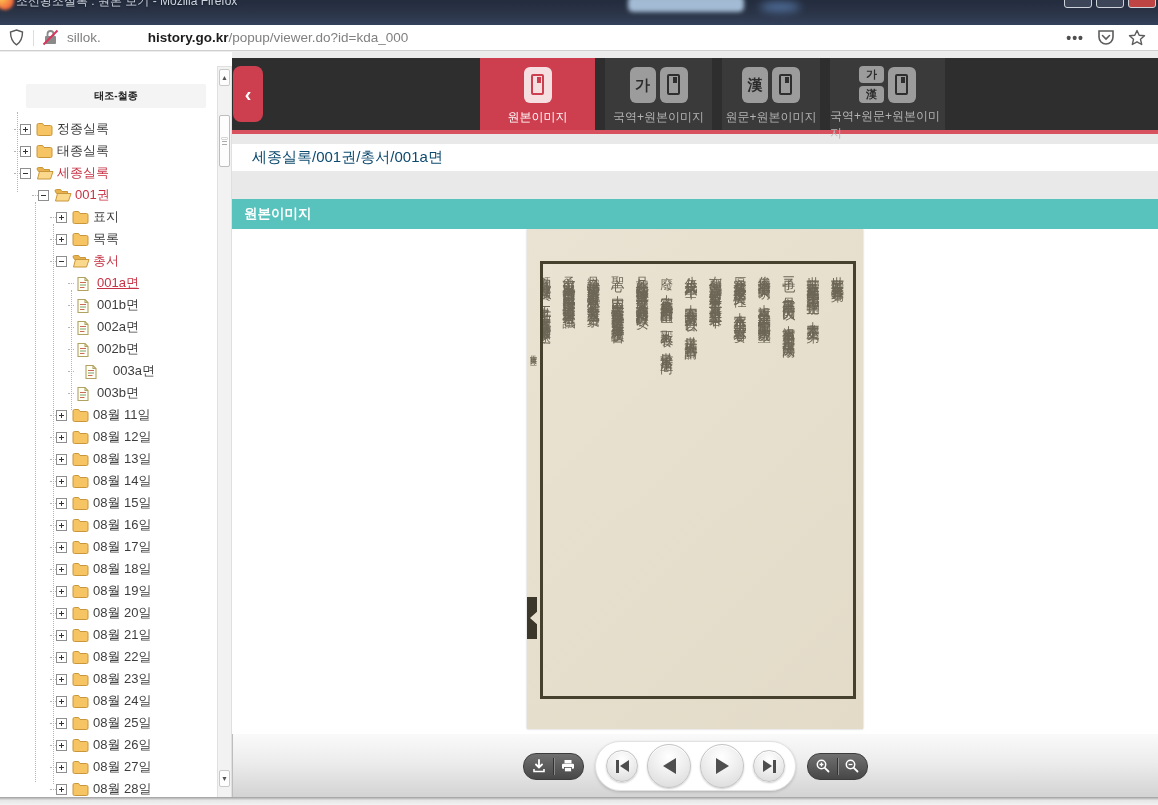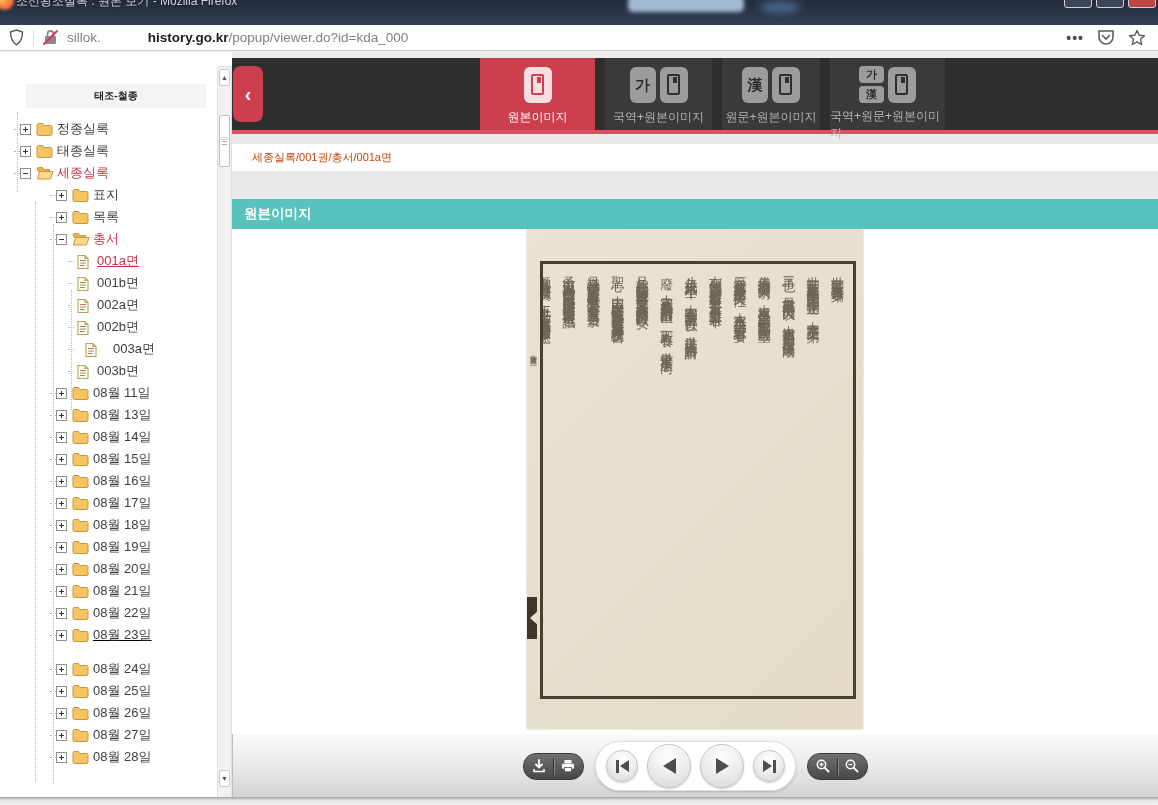--- a/index.html
+++ b/index.html
@@ -81,21 +81,21 @@
   .docglyph { position:absolute; left:7px; top:7px; width:13px; height:21px; border:2px solid #2e2e2e; border-radius:2px; }
   .docglyph::after { content:""; position:absolute; right:1px; top:1px; width:4px; height:6px; background:#2e2e2e; }
   .vtab.active .docglyph { border-color:#cd3e4e; }
   .vtab.active .docglyph::after { background:#cd3e4e; }
   .vtab .tab-label { margin-top:5px; font-size:12px; color:#b5b5b5; }
   .vtab.active .tab-label { color:#fff; }
   .redline { height:4px; background:#d8515f; }
 
   .gapband { height:10px; background:#e9e9e9; }
   .breadbar { height:27px; background:#fff; display:flex; align-items:center; }
-  .breadcrumb { margin-left:20px; font-size:11px; color:#c2410c; }
+  .breadcrumb { margin-left:20px; font-size:15px; color:#0c4a6e; }
   .grayband { height:28px; background:#e9e9e9; }
   .tealbar { height:30px; background:#58c2bd; display:flex; align-items:center; }
   .tealbar .panel-title { margin-left:12px; font-size:13.5px; font-weight:bold; color:#fff; }
 
   
   .viewer { height:505px; background:#fff; display:flex; justify-content:center; overflow:hidden; }
   .page { position:relative; width:336px; height:500px; flex:0 0 auto;
     background:linear-gradient(135deg,#eae3d3 0%,#e6dfcd 50%,#e3dbc8 100%); box-shadow:0 0 2px rgba(0,0,0,.25); }
   .frame { position:absolute; left:13px; right:7px; top:32px; bottom:30px; border:3px solid #46402f; overflow:hidden; }
   .cols { position:absolute; inset:2px 4px; writing-mode:vertical-rl; text-orientation:upright;
@@ -198,20 +198,29 @@
         </div>
         <div class="trow red" style="padding-left: 2px;">
           <span class="stub"></span>
           <span class="expander minus"></span>
           <span class="tree-ico"><svg width="18" height="14" viewBox="0 0 18 14">
               <path d="M1 3 a1.5 1.5 0 0 1 1.5-1.5 h4 l1.5 2 h5.5 v2 h-11 Z" fill="#e8b34f" stroke="#c9963a" stroke-width="1"></path>
               <path d="M3.5 5.5 h13.5 l-2.5 7.5 h-13 Z" fill="#fbd98c" stroke="#c9963a" stroke-width="1"></path>
             </svg></span>
           <span class="tlabel">세종실록</span>
         </div>
+        <div class="trow red" style="padding-left: 20px;">
+          <span class="stub"></span>
+          <span class="expander minus"></span>
+          <span class="tree-ico"><svg width="18" height="14" viewBox="0 0 18 14">
+              <path d="M1 3 a1.5 1.5 0 0 1 1.5-1.5 h4 l1.5 2 h5.5 v2 h-11 Z" fill="#e8b34f" stroke="#c9963a" stroke-width="1"></path>
+              <path d="M3.5 5.5 h13.5 l-2.5 7.5 h-13 Z" fill="#fbd98c" stroke="#c9963a" stroke-width="1"></path>
+            </svg></span>
+          <span class="tlabel">001권</span>
+        </div>
         <div class="trow" style="padding-left: 38px;">
           <span class="stub"></span>
           <span class="expander plus"></span>
           <span class="tree-ico"><svg width="17" height="14" viewBox="0 0 17 14">
               <path d="M1 3 a1.5 1.5 0 0 1 1.5-1.5 h4 l1.5 2 h6.5 a1.5 1.5 0 0 1 1.5 1.5 v7 a1.5 1.5 0 0 1 -1.5 1.5 h-12 A1.5 1.5 0 0 1 1 12 Z" fill="#f6c463" stroke="#c9963a" stroke-width="1"></path>
             </svg></span>
           <span class="tlabel">표지</span>
         </div>
         <div class="trow" style="padding-left: 38px;">
           <span class="stub"></span>
@@ -303,20 +312,28 @@
               <path d="M1 3 a1.5 1.5 0 0 1 1.5-1.5 h4 l1.5 2 h6.5 a1.5 1.5 0 0 1 1.5 1.5 v7 a1.5 1.5 0 0 1 -1.5 1.5 h-12 A1.5 1.5 0 0 1 1 12 Z" fill="#f6c463" stroke="#c9963a" stroke-width="1"></path>
             </svg></span>
           <span class="tlabel">08월 11일</span>
         </div>
         <div class="trow" style="padding-left: 38px;">
           <span class="stub"></span>
           <span class="expander plus"></span>
           <span class="tree-ico"><svg width="17" height="14" viewBox="0 0 17 14">
               <path d="M1 3 a1.5 1.5 0 0 1 1.5-1.5 h4 l1.5 2 h6.5 a1.5 1.5 0 0 1 1.5 1.5 v7 a1.5 1.5 0 0 1 -1.5 1.5 h-12 A1.5 1.5 0 0 1 1 12 Z" fill="#f6c463" stroke="#c9963a" stroke-width="1"></path>
             </svg></span>
+          <span class="tlabel">08월 12일</span>
+        </div>
+        <div class="trow" style="padding-left: 38px;">
+          <span class="stub"></span>
+          <span class="expander plus"></span>
+          <span class="tree-ico"><svg width="17" height="14" viewBox="0 0 17 14">
+              <path d="M1 3 a1.5 1.5 0 0 1 1.5-1.5 h4 l1.5 2 h6.5 a1.5 1.5 0 0 1 1.5 1.5 v7 a1.5 1.5 0 0 1 -1.5 1.5 h-12 A1.5 1.5 0 0 1 1 12 Z" fill="#f6c463" stroke="#c9963a" stroke-width="1"></path>
+            </svg></span>
           <span class="tlabel">08월 13일</span>
         </div>
         <div class="trow" style="padding-left: 38px;">
           <span class="stub"></span>
           <span class="expander plus"></span>
           <span class="tree-ico"><svg width="17" height="14" viewBox="0 0 17 14">
               <path d="M1 3 a1.5 1.5 0 0 1 1.5-1.5 h4 l1.5 2 h6.5 a1.5 1.5 0 0 1 1.5 1.5 v7 a1.5 1.5 0 0 1 -1.5 1.5 h-12 A1.5 1.5 0 0 1 1 12 Z" fill="#f6c463" stroke="#c9963a" stroke-width="1"></path>
             </svg></span>
           <span class="tlabel">08월 14일</span>
         </div>
@@ -377,29 +394,29 @@
           <span class="tlabel">08월 21일</span>
         </div>
         <div class="trow" style="padding-left: 38px;">
           <span class="stub"></span>
           <span class="expander plus"></span>
           <span class="tree-ico"><svg width="17" height="14" viewBox="0 0 17 14">
               <path d="M1 3 a1.5 1.5 0 0 1 1.5-1.5 h4 l1.5 2 h6.5 a1.5 1.5 0 0 1 1.5 1.5 v7 a1.5 1.5 0 0 1 -1.5 1.5 h-12 A1.5 1.5 0 0 1 1 12 Z" fill="#f6c463" stroke="#c9963a" stroke-width="1"></path>
             </svg></span>
           <span class="tlabel">08월 22일</span>
         </div>
-        <div class="trow" style="padding-left: 38px; text-decoration: underline;">
+        <div class="trow" style="padding-left: 38px;">
           <span class="stub"></span>
           <span class="expander plus"></span>
           <span class="tree-ico"><svg width="17" height="14" viewBox="0 0 17 14">
               <path d="M1 3 a1.5 1.5 0 0 1 1.5-1.5 h4 l1.5 2 h6.5 a1.5 1.5 0 0 1 1.5 1.5 v7 a1.5 1.5 0 0 1 -1.5 1.5 h-12 A1.5 1.5 0 0 1 1 12 Z" fill="#f6c463" stroke="#c9963a" stroke-width="1"></path>
             </svg></span>
           <span class="tlabel">08월 23일</span>
         </div>
-        <div class="trow" style="padding-left: 38px; margin-top: 12px;">
+        <div class="trow" style="padding-left: 38px;">
           <span class="stub"></span>
           <span class="expander plus"></span>
           <span class="tree-ico"><svg width="17" height="14" viewBox="0 0 17 14">
               <path d="M1 3 a1.5 1.5 0 0 1 1.5-1.5 h4 l1.5 2 h6.5 a1.5 1.5 0 0 1 1.5 1.5 v7 a1.5 1.5 0 0 1 -1.5 1.5 h-12 A1.5 1.5 0 0 1 1 12 Z" fill="#f6c463" stroke="#c9963a" stroke-width="1"></path>
             </svg></span>
           <span class="tlabel">08월 24일</span>
         </div>
         <div class="trow" style="padding-left: 38px;">
           <span class="stub"></span>
           <span class="expander plus"></span>

